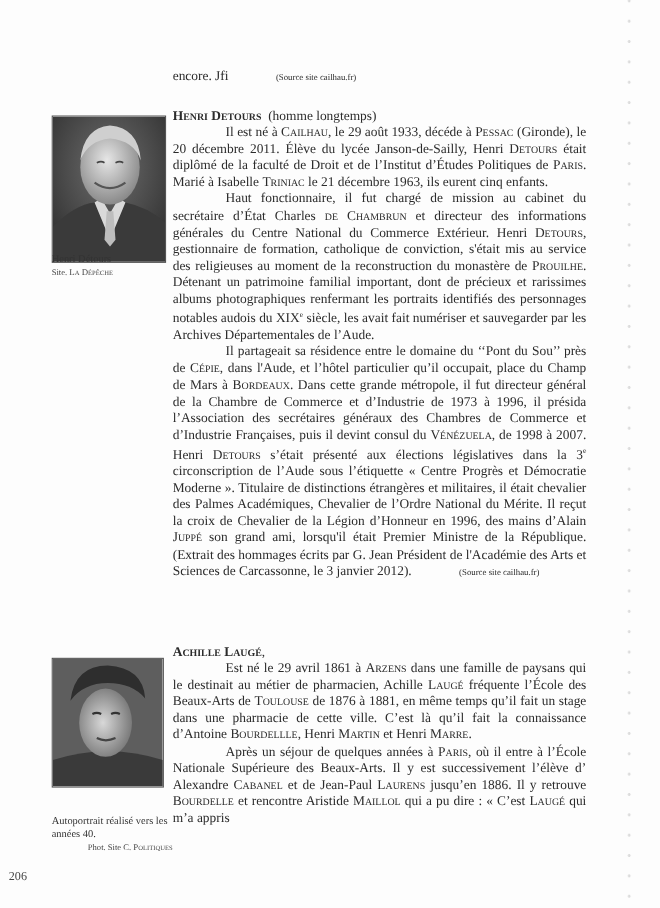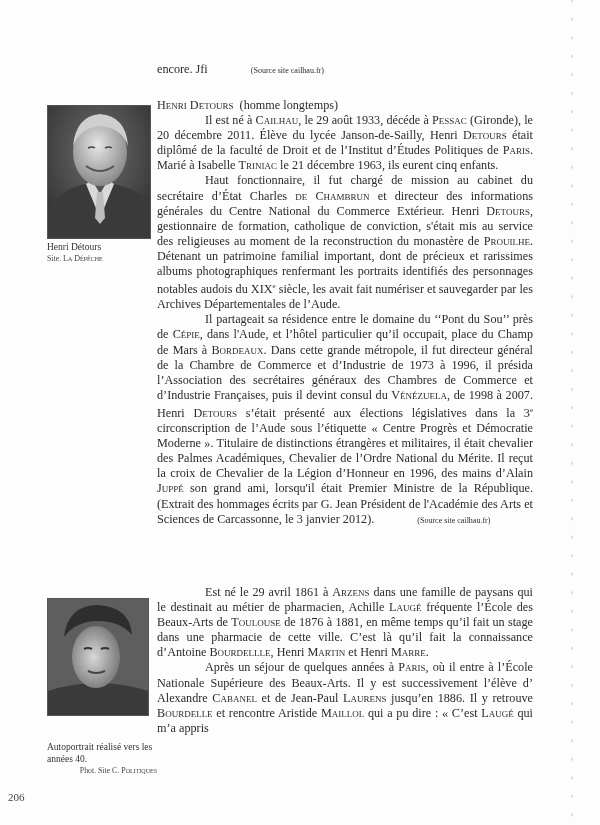--- a/index.html
+++ b/index.html
@@ -19,21 +19,21 @@
     opacity: 0.8;
   }
   .col-text {
     position: absolute; left: 157px; width: 376px;
     font-size: 12.2px; line-height: 15.1px; text-align: justify;
   }
   .col-text p { margin: 0; }
   .indent { text-indent: 48px; }
   .sc { font-variant: small-caps; }
   .small { font-size: 8px; padding-left: 40px; }
-  .title { font-weight: normal; font-variant: small-caps; text-align: right; }
+  .title { font-weight: bold; font-variant: small-caps; text-align: right; }
   .photo {
     position: absolute; left: 47px; width: 102px;
     border: 1px solid #555;
     overflow: hidden;
   }
   .photo svg { display: block; }
   .caption {
     position: absolute; left: 47px; font-size: 9.5px; line-height: 12px; color: #333;
   }
   .credit { font-size: 7.8px; color: #444; }
@@ -72,21 +72,21 @@
       <rect width="102" height="132" fill="url(#bg1)"></rect>
       <path d="M0 132 L0 100 Q20 80 38 78 L52 110 L66 78 Q86 82 102 96 L102 132 Z" fill="#3a3a3a"></path>
       <path d="M38 78 L52 112 L66 78 L60 74 L52 88 L44 74 Z" fill="#d9d9d9"></path>
       <path d="M49 86 L55 86 L57 112 L52 118 L47 112 Z" fill="#bdbdbd"></path>
       <ellipse cx="52" cy="46" rx="27" ry="34" fill="url(#face1)"></ellipse>
       <path d="M25 40 Q28 10 52 8 Q78 10 80 40 Q74 22 52 20 Q32 22 25 40 Z" fill="#cfcfcf"></path>
       <path d="M38 60 Q52 70 66 60" stroke="#555" stroke-width="2" fill="none"></path>
       <path d="M40 42 Q44 40 47 42 M57 42 Q61 40 64 42" stroke="#444" stroke-width="1.5" fill="none"></path>
     </svg>
   </div>
-  <div class="caption" style="top:241px;">
+  <div class="caption" style="top:230px;">
     <div>Henri Détours</div>
     <div class="credit">
       <span>Site.</span>
       <span class="sc">La Dépêche</span>
     </div>
   </div>
 
   <div class="col-text" style="top:98px;">
     <p style="text-align:left;">
       <span class="title">Henri Detours</span>&nbsp;
@@ -117,20 +117,23 @@
   </div>
   <div class="caption" style="top:741px; width:110px;">
     <div>Autoportrait réalisé vers les années 40.</div>
     <div class="credit" style="text-align:right; width:110px;">
       <span>Phot. Site C.</span>
       <span class="sc">Politiques</span>
     </div>
   </div>
 
   <div class="col-text" style="top:585px;">
+    <p style="text-align:left;">
+      <span class="title">Achille Laugé</span><span>,</span>
+    </p>
     <div id="entry2-body">
         <p class="indent"><span>Est né le 29 avril 1861 à </span><span class="sc">Arzens</span><span> dans une famille de paysans qui le destinait au métier de pharmacien, Achille </span><span class="sc">Laugé</span><span> fréquente l’École des Beaux-Arts de </span><span class="sc">Toulouse</span><span> de 1876 à 1881, en même temps qu’il fait un stage dans une pharmacie de cette ville. C’est là qu’il fait la connaissance d’Antoine </span><span class="sc">Bourdellle</span><span>, Henri </span><span class="sc">Martin</span><span> et Henri </span><span class="sc">Marre</span><span>.</span></p>
         <p class="indent"><span>Après un séjour de quelques années à </span><span class="sc">Paris</span><span>, où il entre à l’École Nationale Supérieure des Beaux-Arts. Il y est successivement l’élève d’ Alexandre </span><span class="sc">Cabanel</span><span> et de Jean-Paul </span><span class="sc">Laurens</span><span> jusqu’en 1886. Il y retrouve </span><span class="sc">Bourdelle</span><span> et rencontre Aristide </span><span class="sc">Maillol</span><span> qui a pu dire : « C’est </span><span class="sc">Laugé</span><span> qui m’a appris</span></p>
       </div>
   </div>
 
   <div class="page-number">206</div>
 </div>
 
 </body></html>

